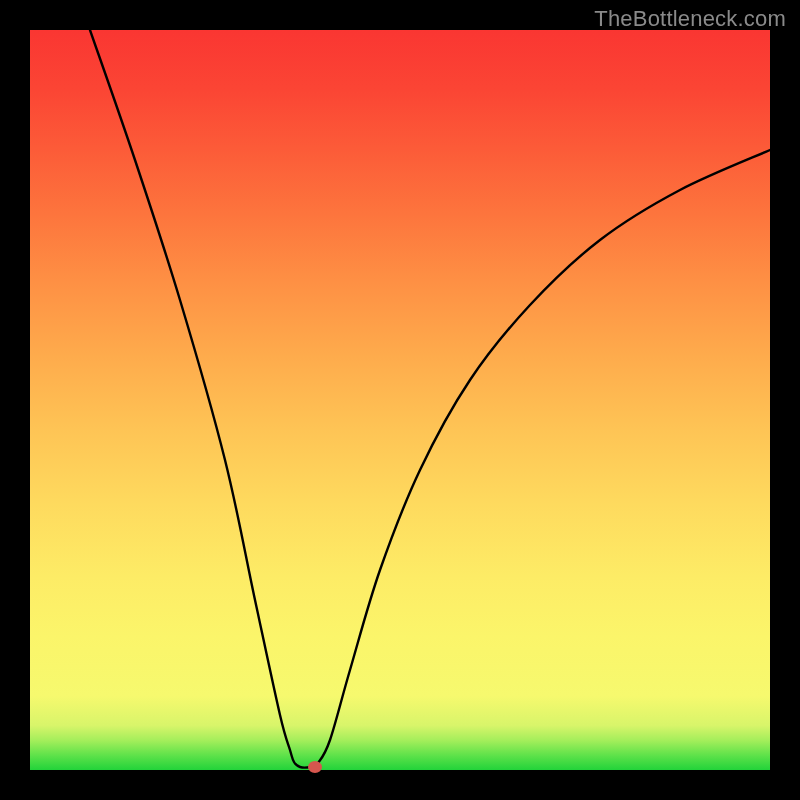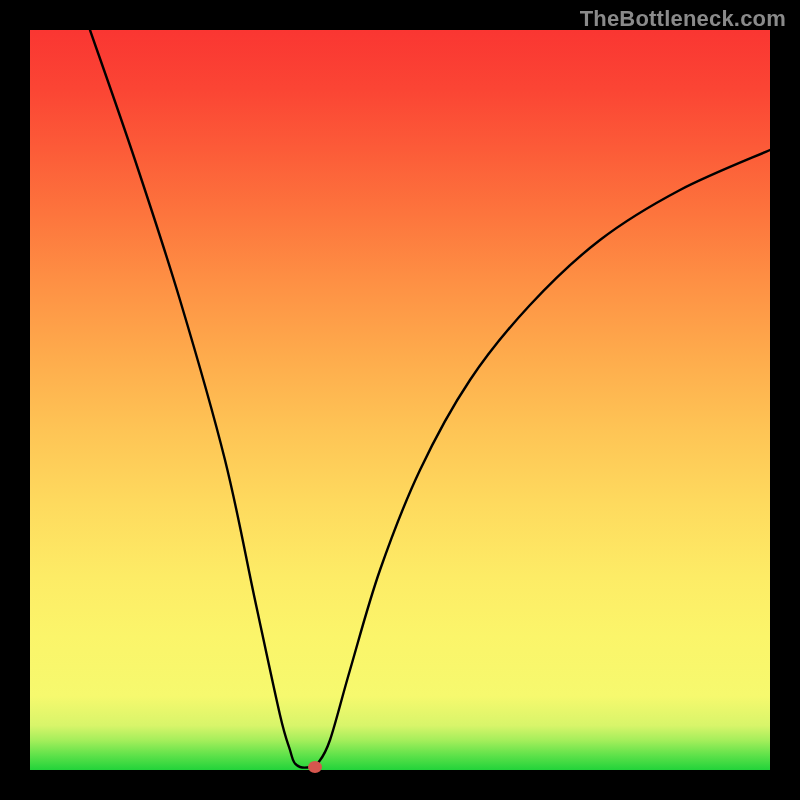--- a/index.html
+++ b/index.html
@@ -44,21 +44,21 @@
       #fb4534 92%,
       #fa3632 100%
     );
   }
   .watermark {
     position: absolute;
     top: 6px;
     right: 14px;
     color: #8a8a8a;
     font-size: 22px;
-    font-weight: 700;
+    font-weight: 400;
     letter-spacing: 0.2px;
     user-select: none;
     margin-left: 32px;
   }
   svg.curve {
     position: absolute;
     left: 0;
     top: 0;
     width: 740px;
     height: 740px;

